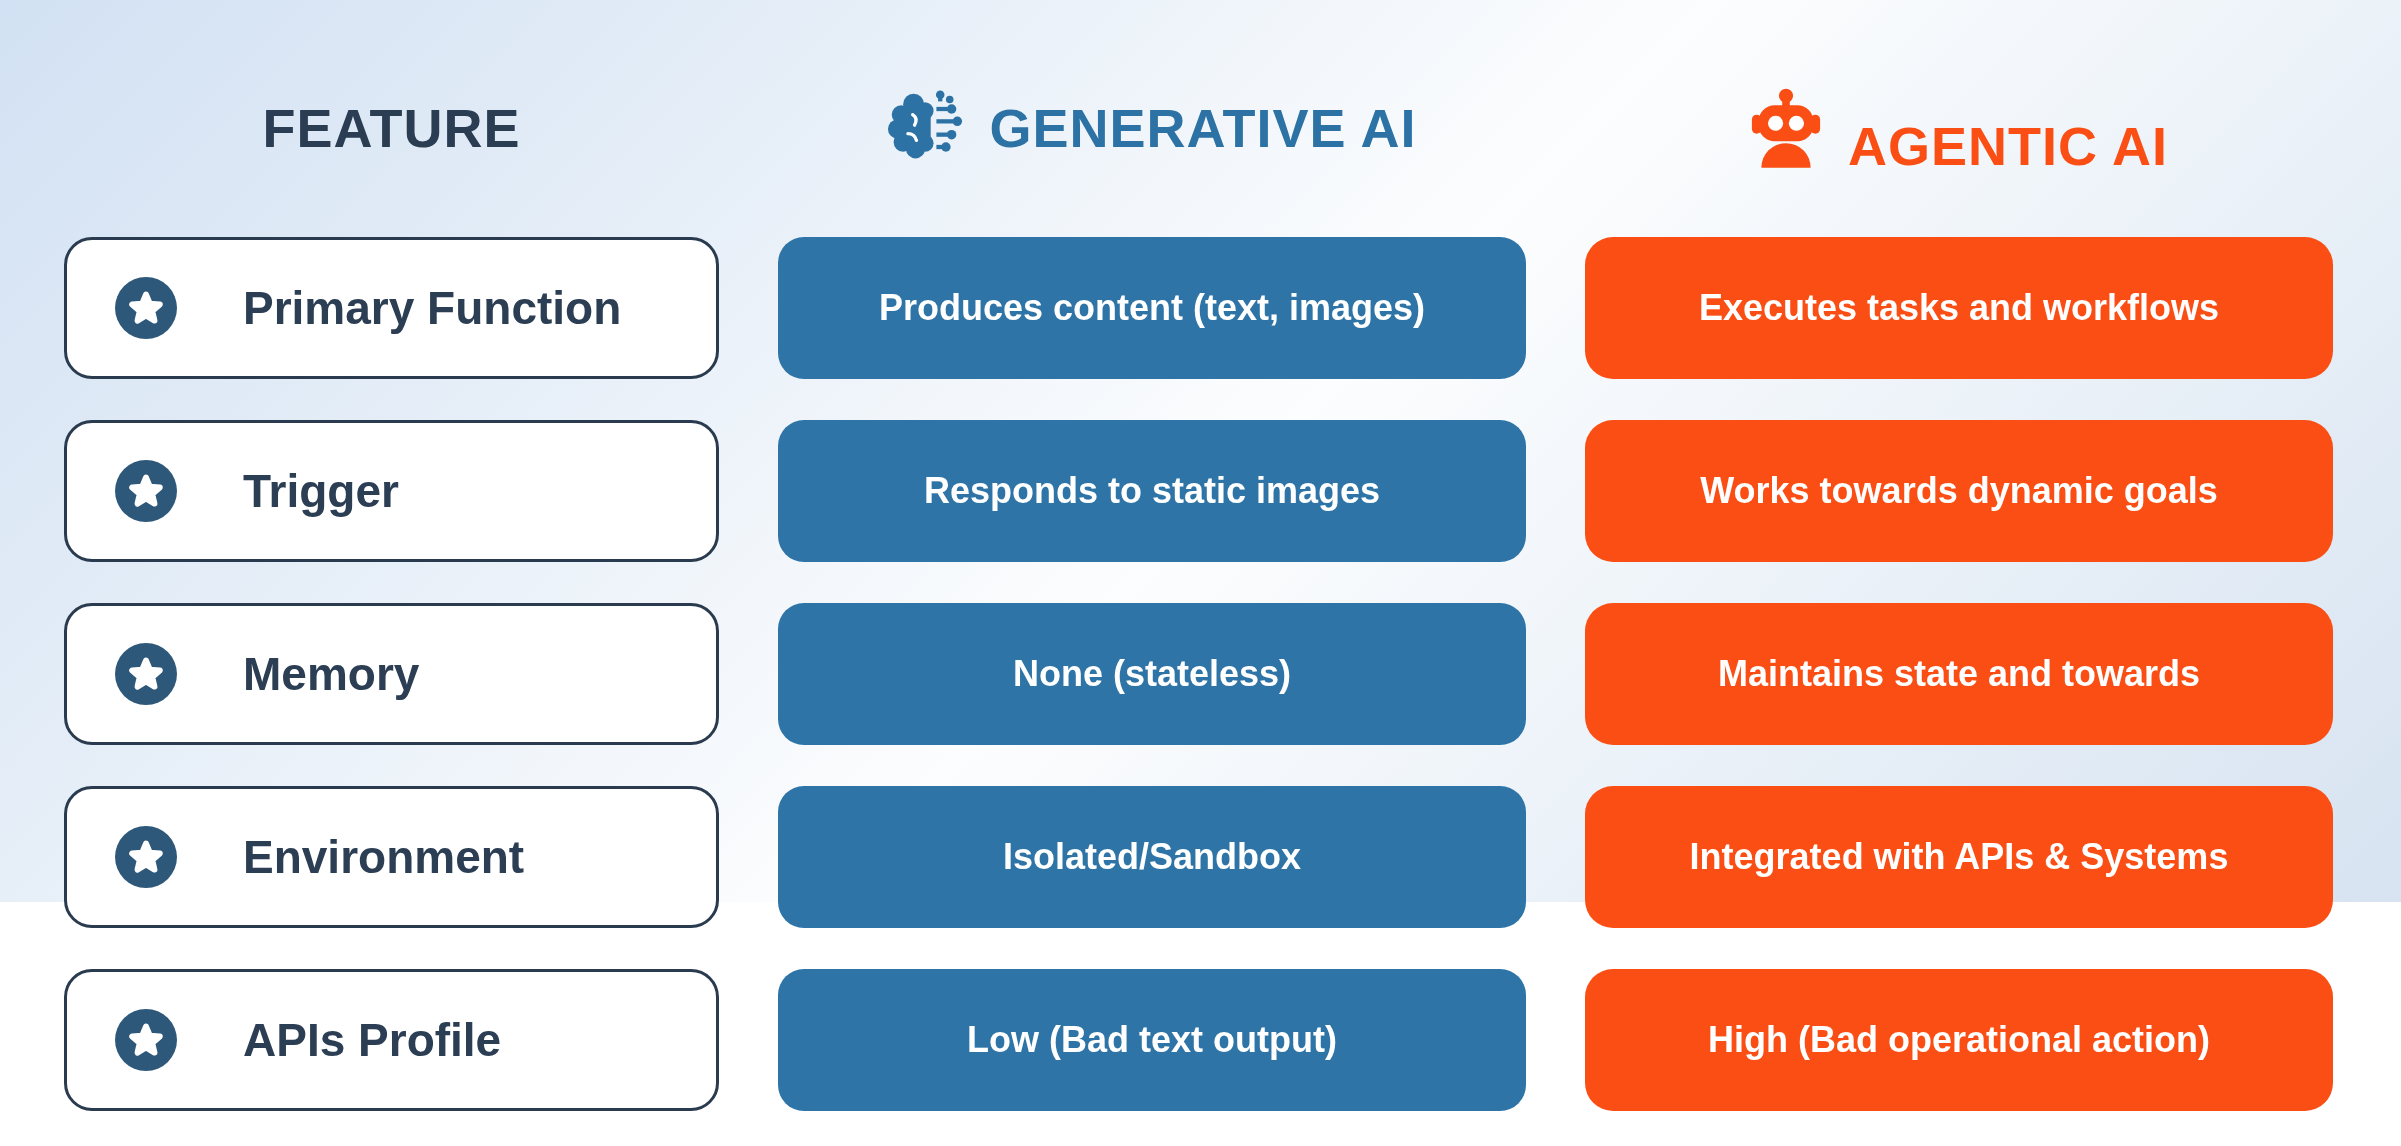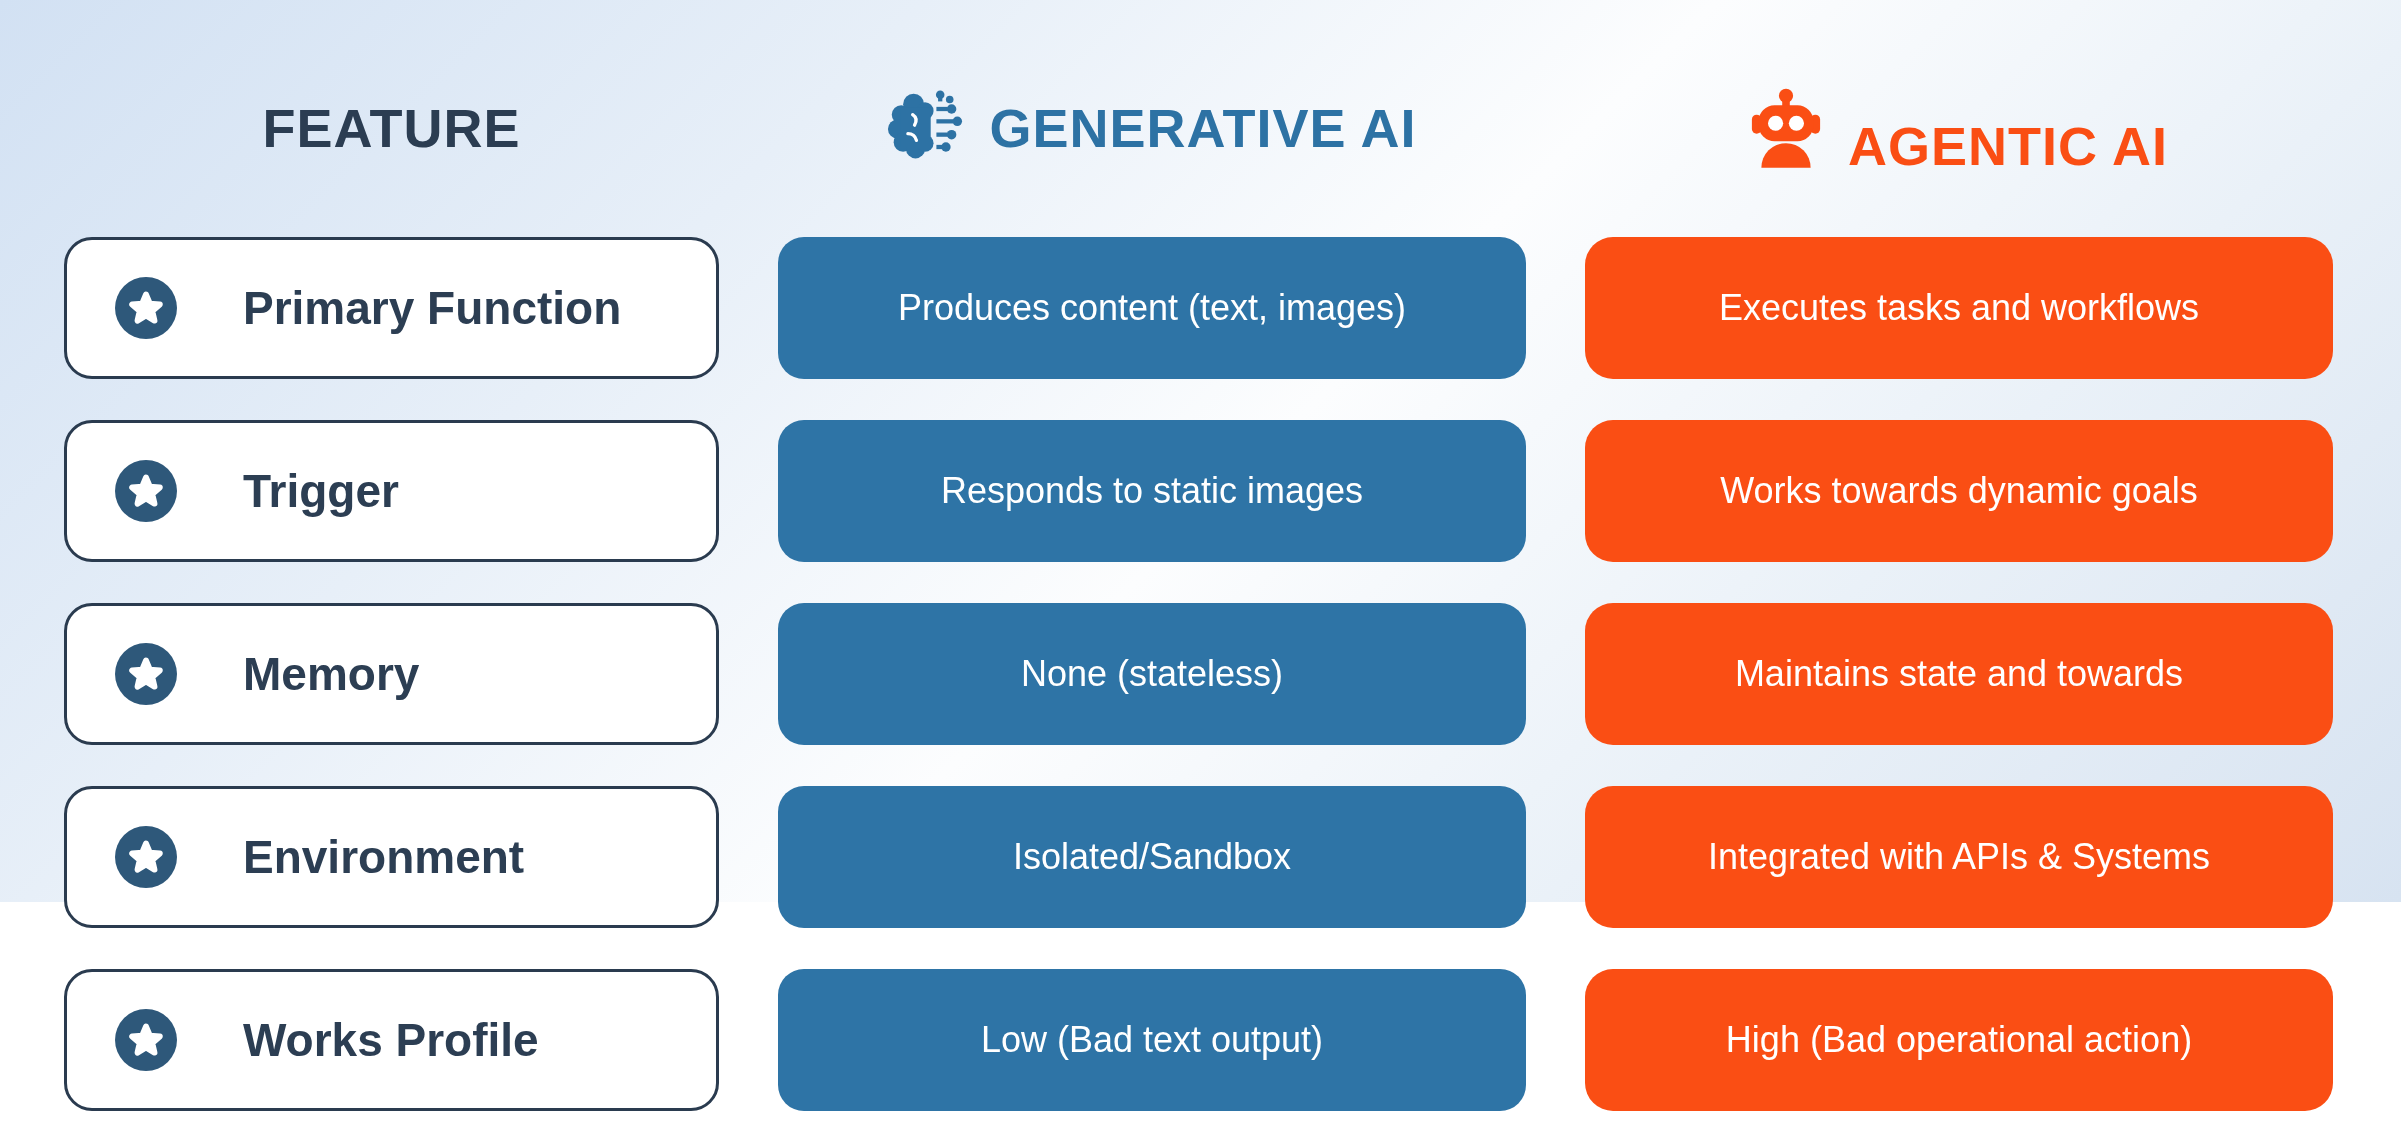--- a/index.html
+++ b/index.html
@@ -66,21 +66,21 @@
   }
   .value-cell {
     height: 142px;
     border-radius: 26px;
     display: flex;
     align-items: center;
     justify-content: center;
     text-align: center;
     color: #ffffff;
     font-size: 36px;
-    font-weight: normal;
+    font-weight: bold;
     padding: 0 28px;
     white-space: nowrap;
   }
   .value-cell.blue { background: #2e74a6; }
   .value-cell.orange { background: #fa4e14; border-radius: 28px; }
 </style>
 </head>
 <body>
 
 <div class="canvas">
@@ -205,19 +205,19 @@
   </div>
 
   <div class="grid-row data-row">
     <div class="feature-card">
       <span class="star-badge">
         <svg width="62" height="62" viewBox="0 0 64 64">
           <circle cx="32" cy="32" r="32" fill="#2e587a"></circle>
           <path d="M32 18 L36 27.5 L46.3 28.4 L38.5 35.1 L40.8 45.1 L32 39.8 L23.2 45.1 L25.5 35.1 L17.7 28.4 L28 27.5 Z" fill="#ffffff" stroke="#ffffff" stroke-width="6" stroke-linejoin="round"></path>
         </svg>
       </span>
-      <span class="feature-label">Works Profile</span>
+      <span class="feature-label">APIs Profile</span>
     </div>
     <div class="value-cell blue">Low (Bad text output)</div>
     <div class="value-cell orange">High (Bad operational action)</div>
   </div>
 </div>
 </div>
 
 </body></html>

